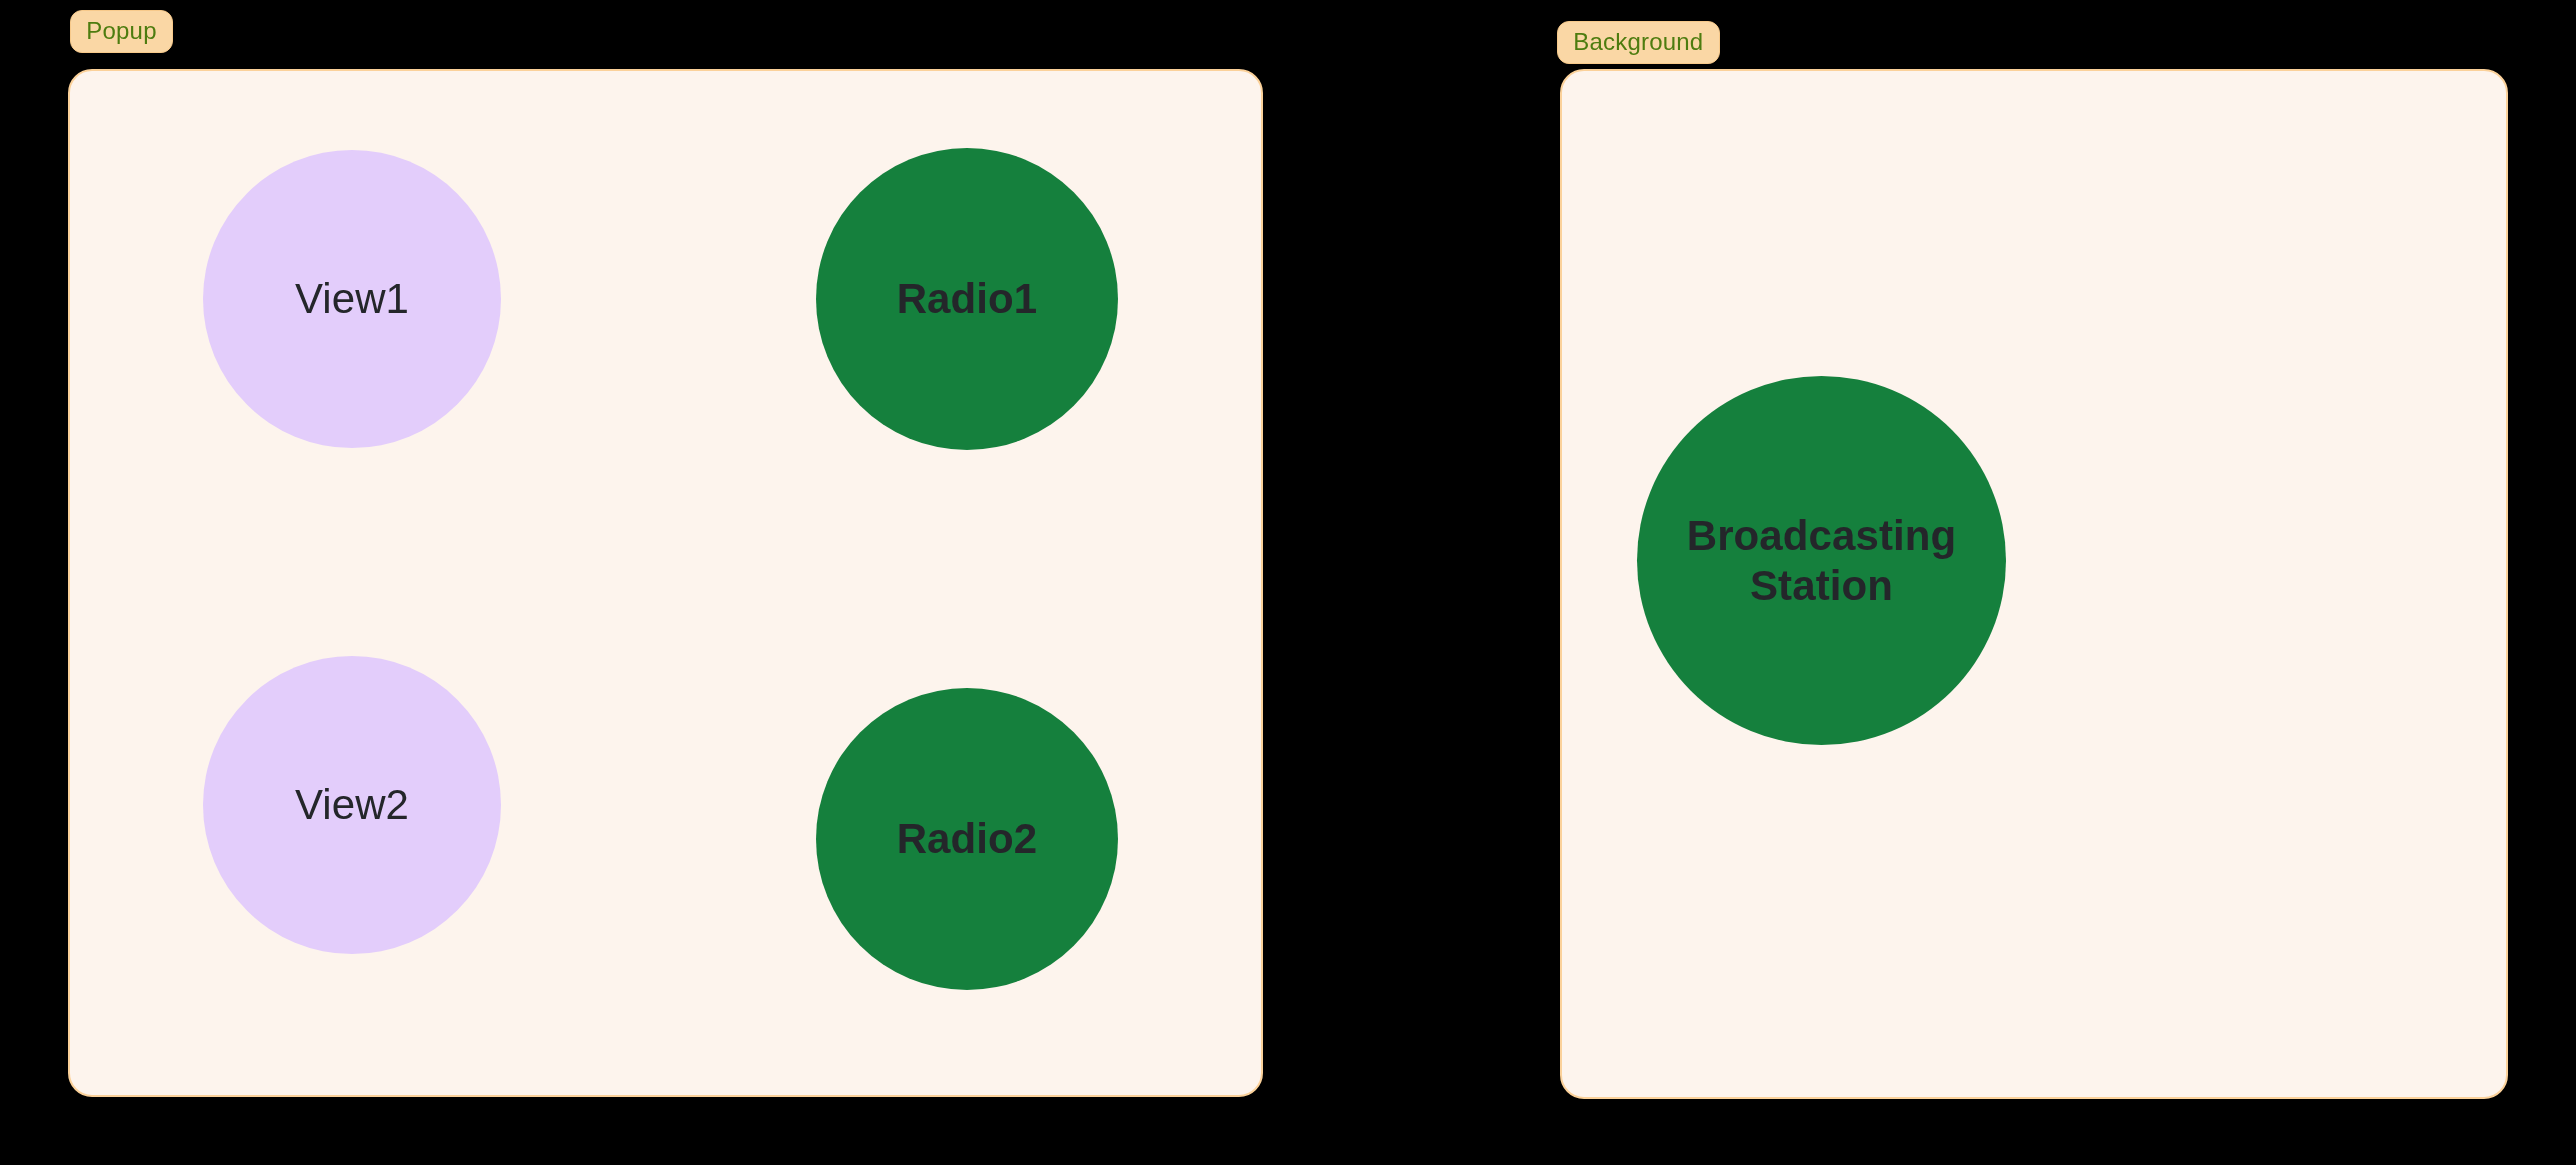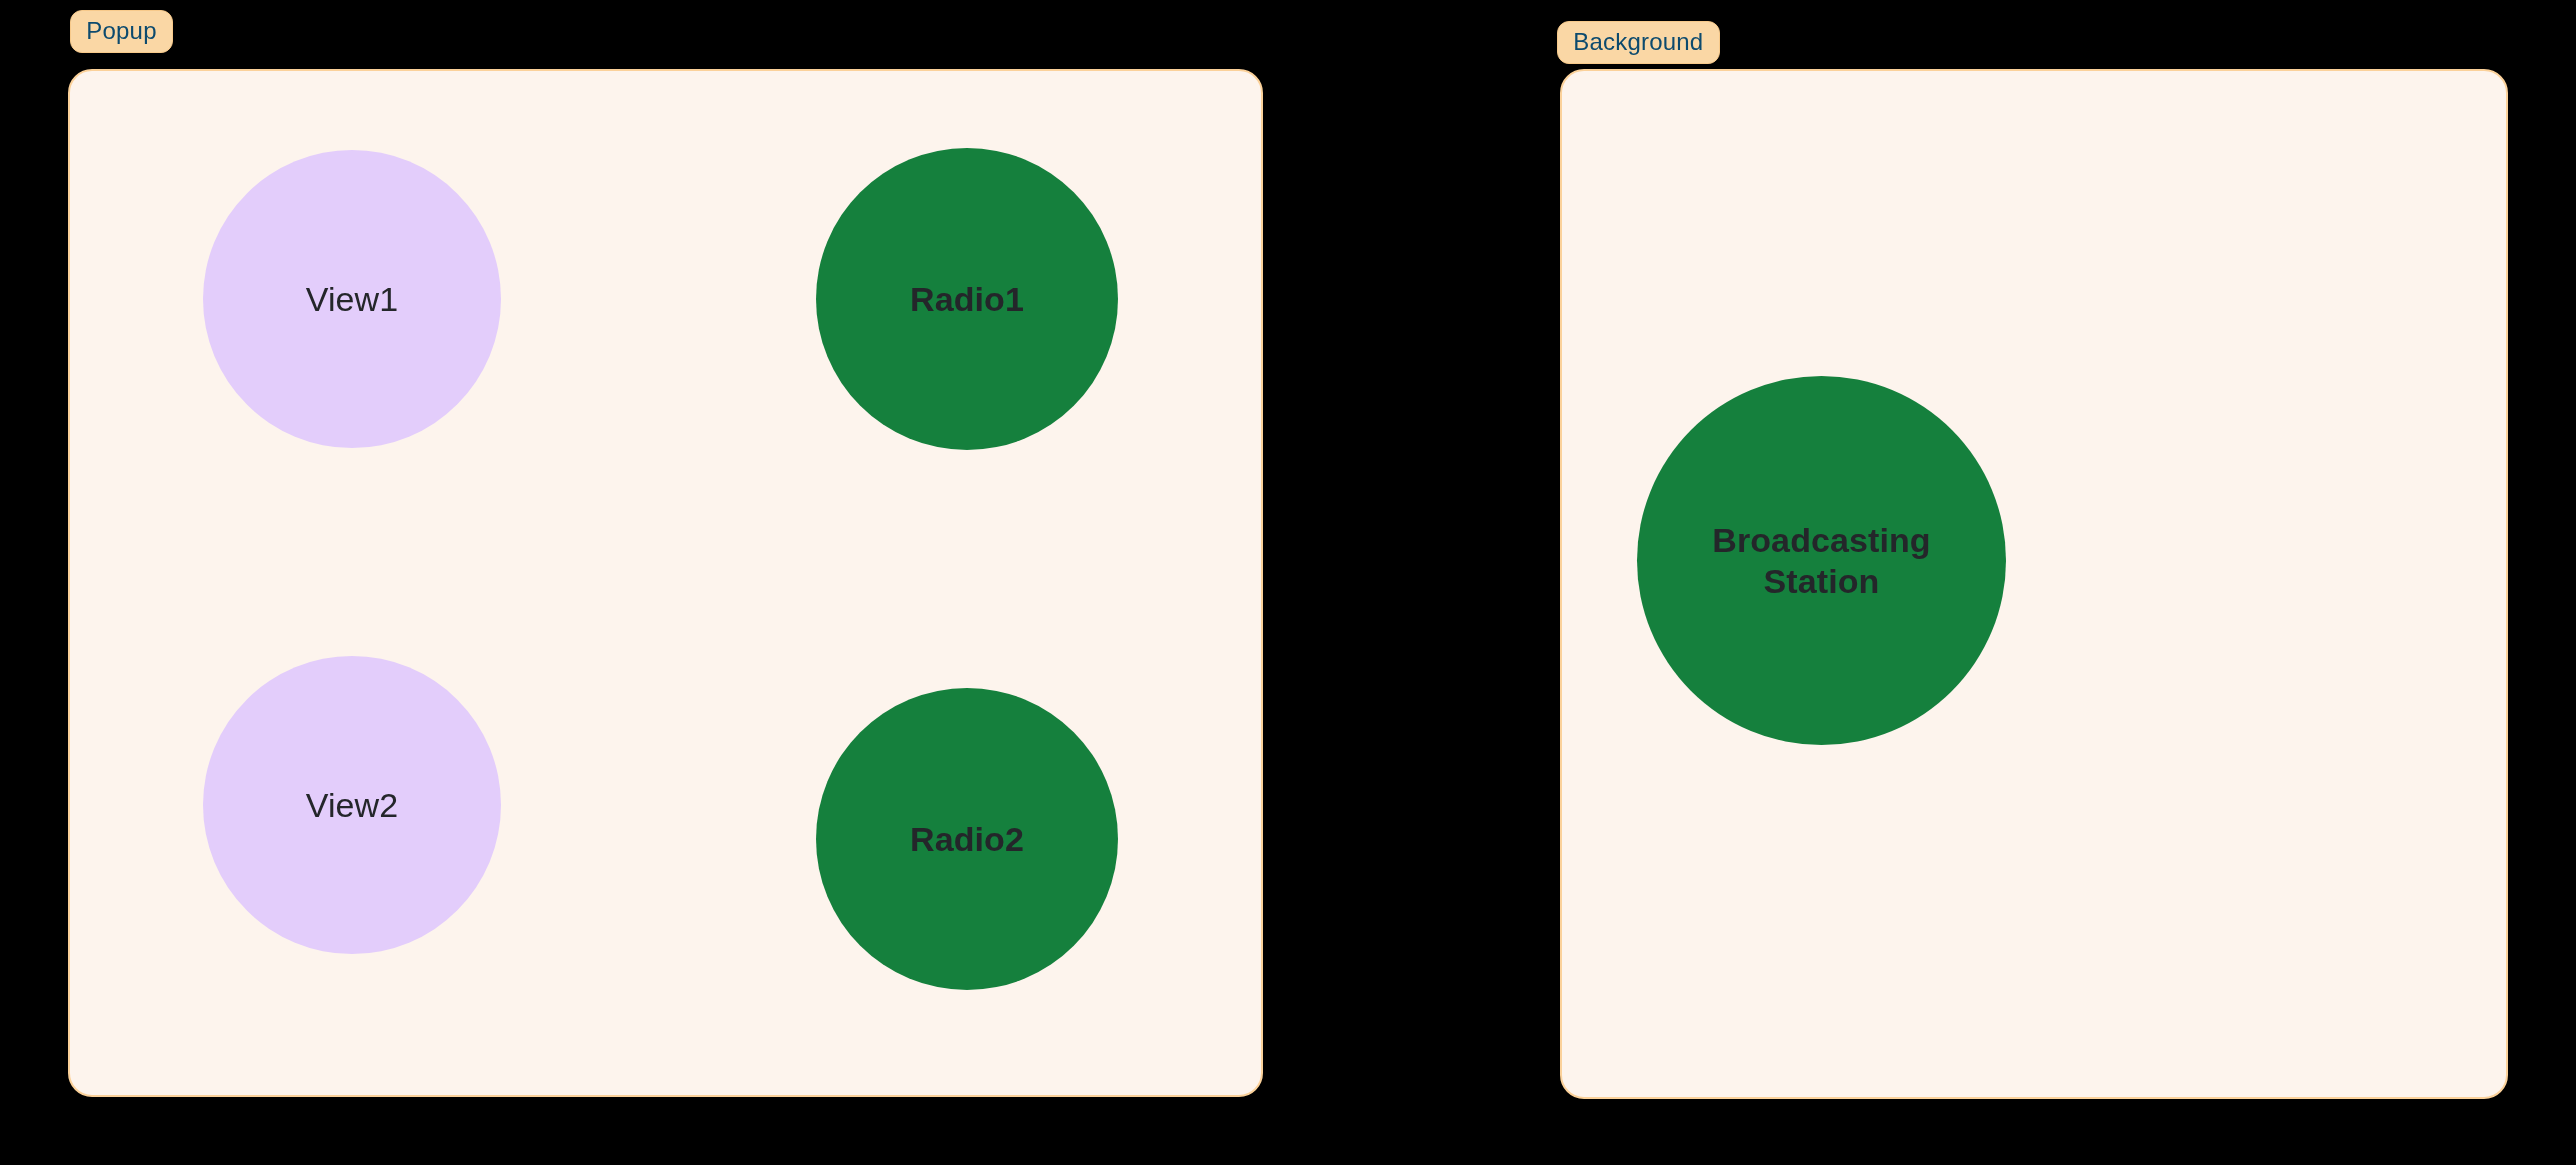--- a/index.html
+++ b/index.html
@@ -26,21 +26,21 @@
   
   .group {
     position: absolute;
   }
 
   .group-badge {
     position: absolute;
     background: #fad7a5;
     border: 1.7px solid #f7c98a;
     border-radius: 12px;
-    color: #0c4a6e;
+    color: #4d7c0f;
     font-size: 24px;
     line-height: 1;
     letter-spacing: 0.2px;
     padding: 7.6px 15.3px 9.3px 15.3px;
     box-sizing: border-box;
     white-space: nowrap;
     z-index: 5;
     text-align: center;
   }
 
@@ -54,21 +54,21 @@
 
   
   .node {
     position: absolute;
     border-radius: 50%;
     display: flex;
     align-items: center;
     justify-content: center;
     text-align: center;
     color: #24262a;
-    font-size: 34px;
+    font-size: 42px;
     line-height: 1.18;
     letter-spacing: 0.1px;
     box-sizing: border-box;
   }
 
   .node.purple { background: #e3cdfb; }
   .node.green  { background: #15803d; font-weight: bold; }
 
   .node-label {
     display: block;

